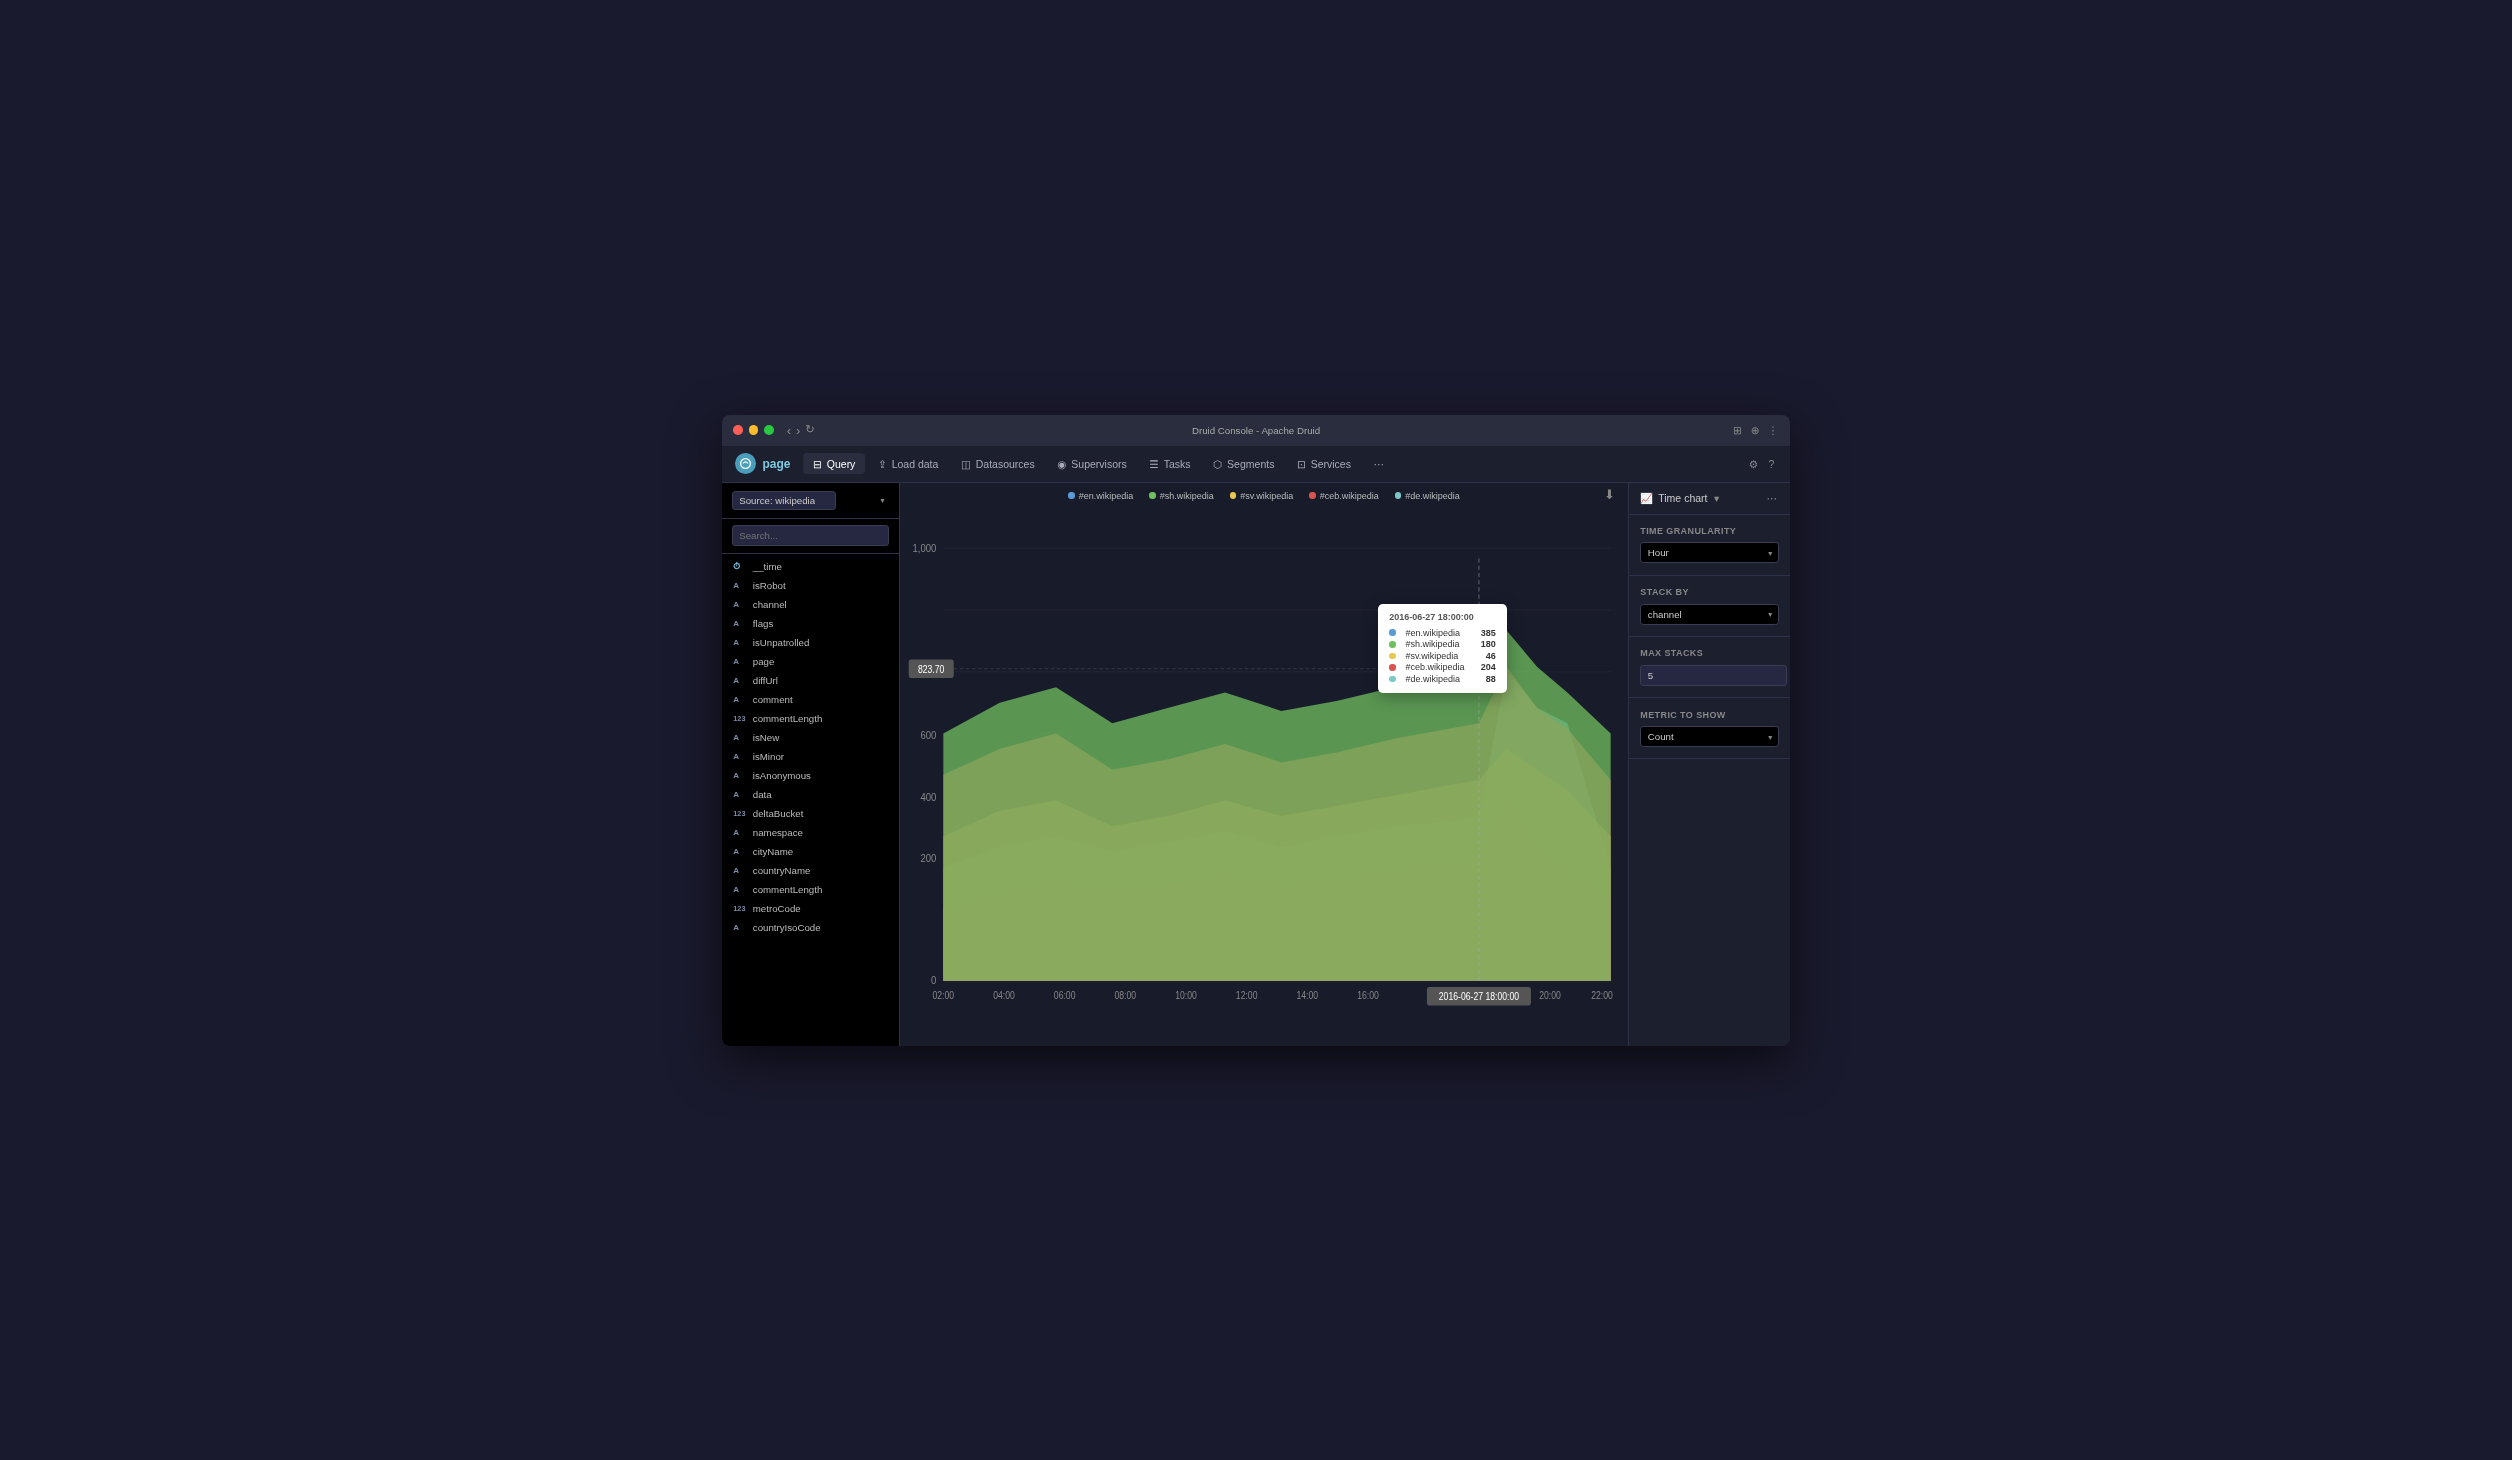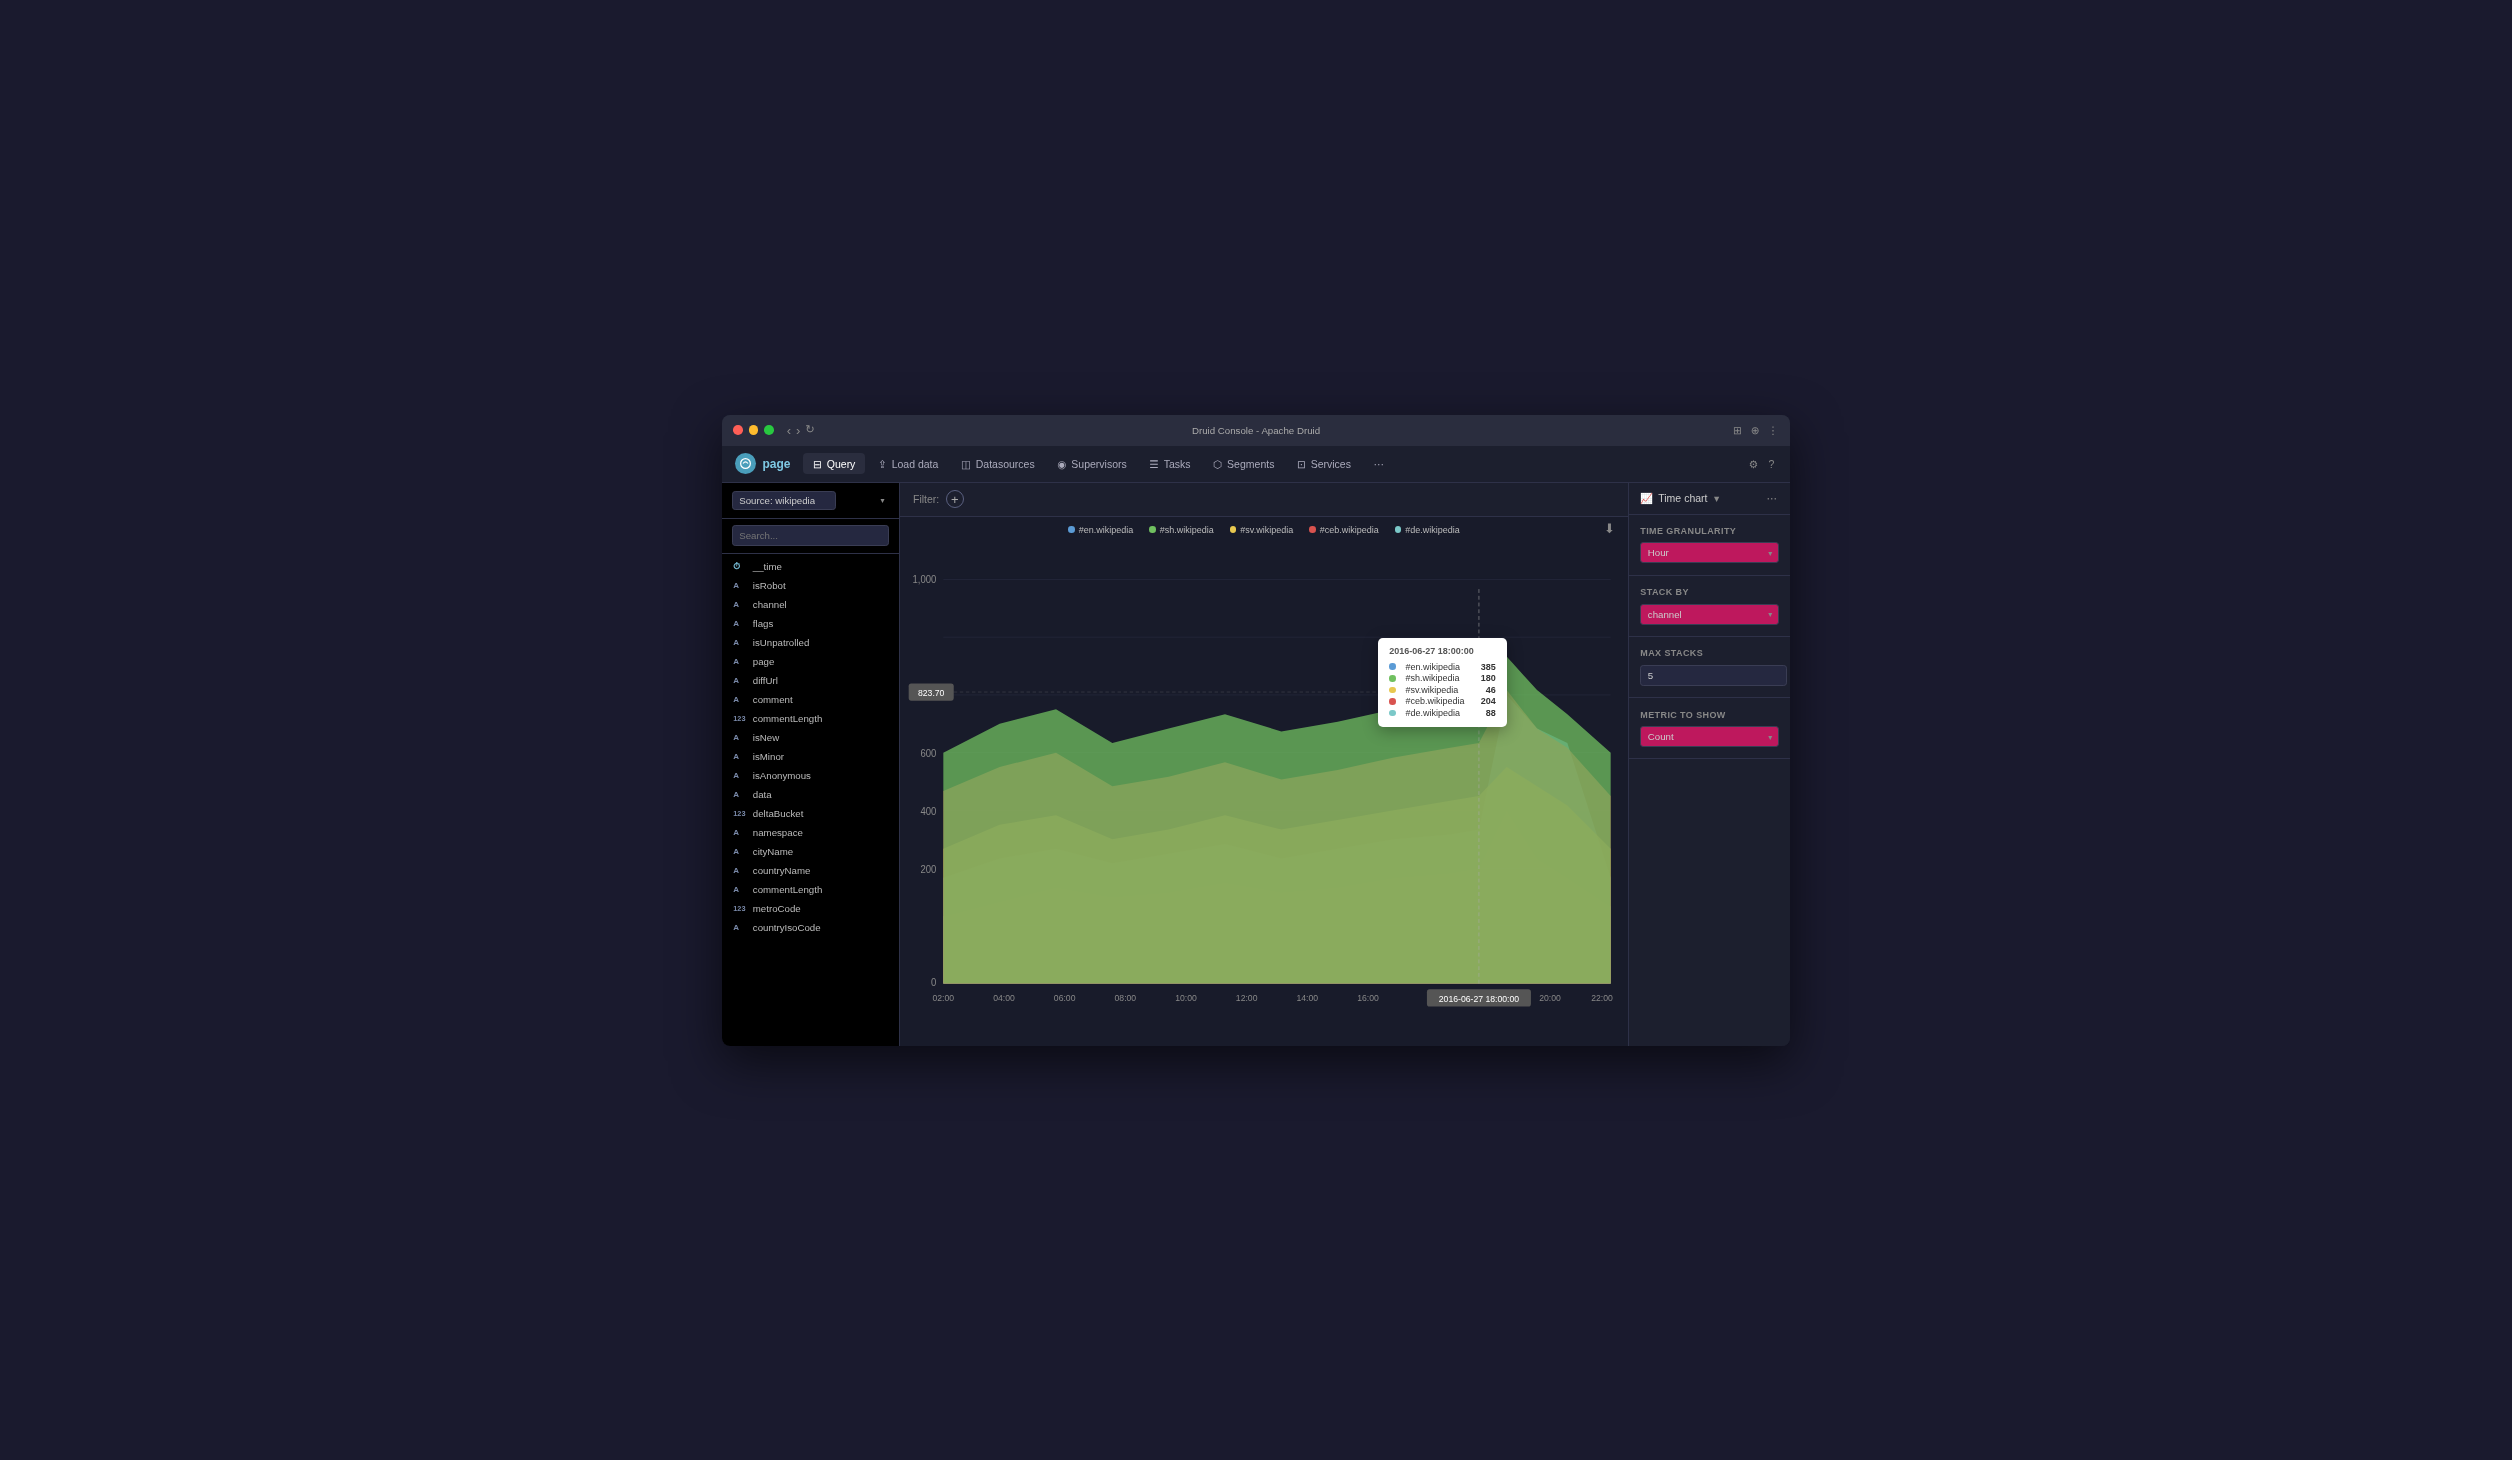--- a/index.html
+++ b/index.html
@@ -349,21 +349,21 @@
       margin-bottom: 6.5px;
       font-weight: 700;
       text-transform: uppercase;
       letter-spacing: 0.4px;
     }
     .panel-select-wrapper {
       position: relative;
     }
     .panel-select {
       width: 100%;
-      background: #be185d;
+      background: #000000;
       border: 0.8px solid #3a3d54;
       border-radius: 3.2px;
       color: #ccc;
       padding: 4px 19.4px 4px 6.5px;
       font-size: 9.7px;
       cursor: pointer;
       appearance: none;
       outline: none;
     }
     .panel-select-wrapper::after {
@@ -575,24 +575,20 @@
           <span>metroCode</span>
         </div>
         <div class="field-item">
           <span class="field-type">A</span>
           <span>countryIsoCode</span>
         </div>
       </div>
     </div>
 
     <div class="main">
-      <div class="filter-bar">
-        <span class="filter-label">Filter:</span>
-        <button class="filter-add">+</button>
-      </div>
 
       <div class="chart-area">
 
         <div class="chart-legend">
           <div class="legend-item">
             <div class="legend-dot" style="background:#5b9bd5;"></div>
             <span>#en.wikipedia</span>
           </div>
           <div class="legend-item">
             <div class="legend-dot" style="background:#70c060;"></div>

